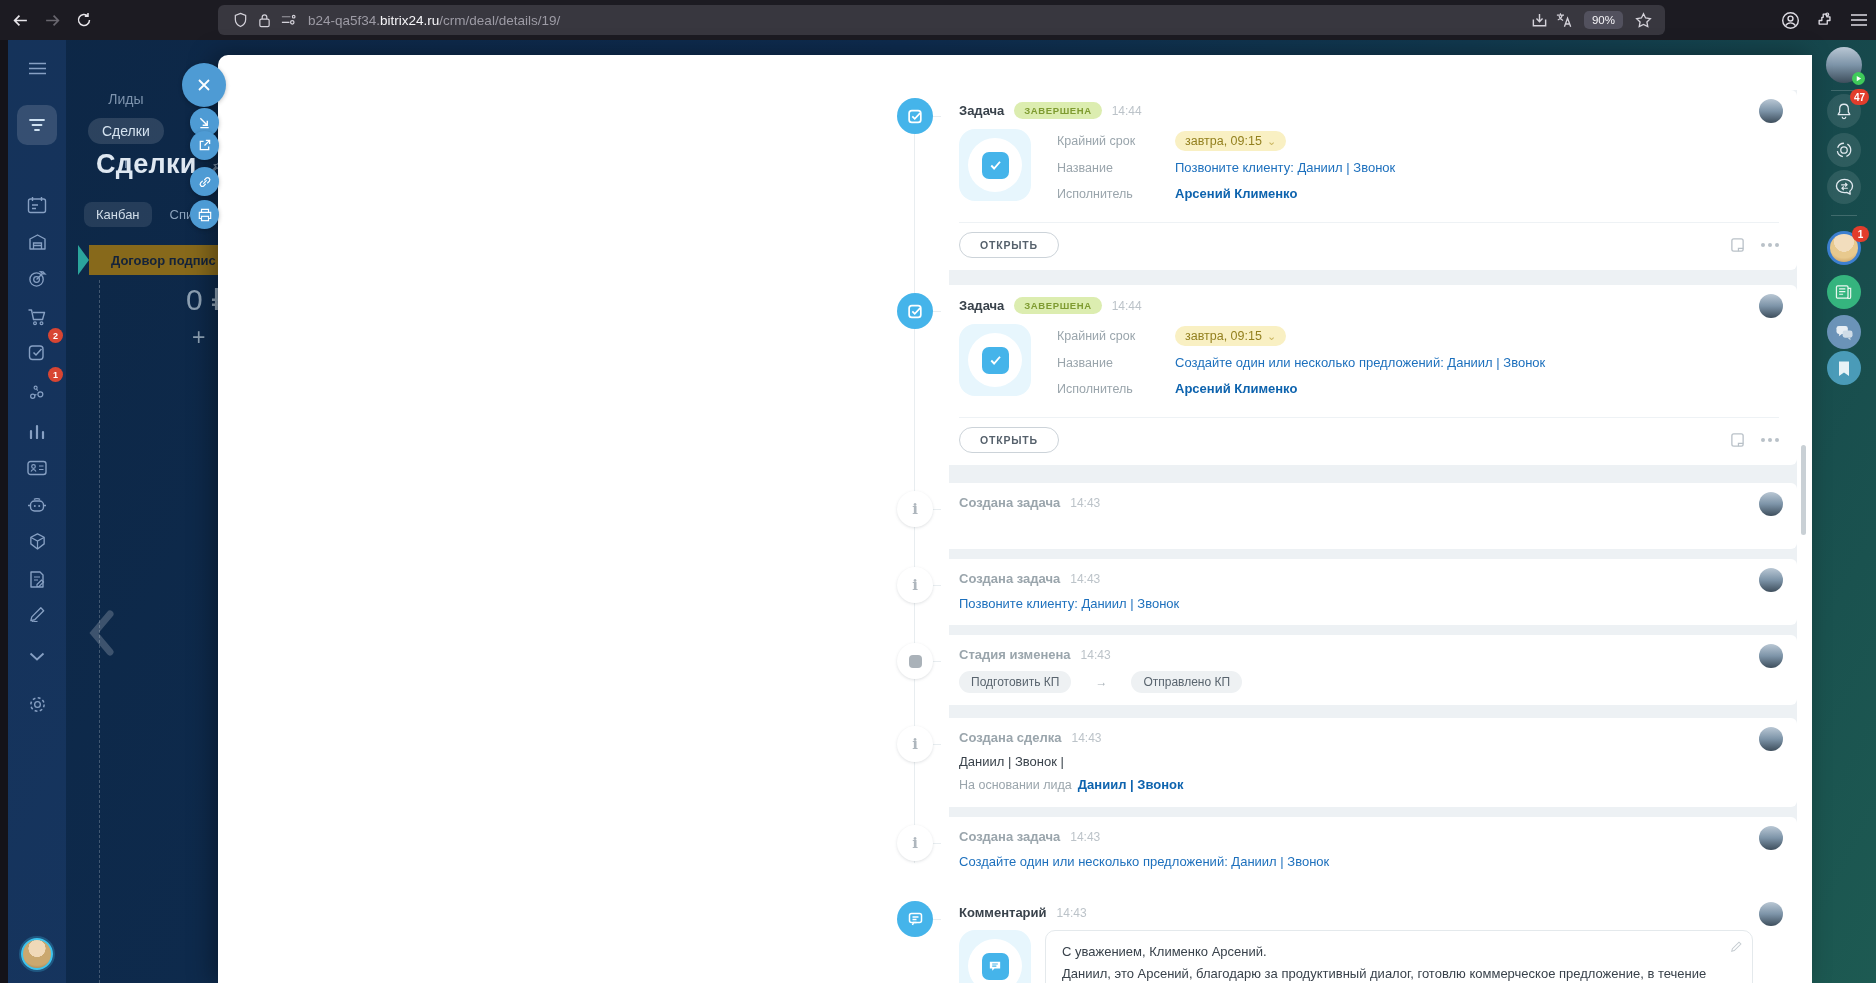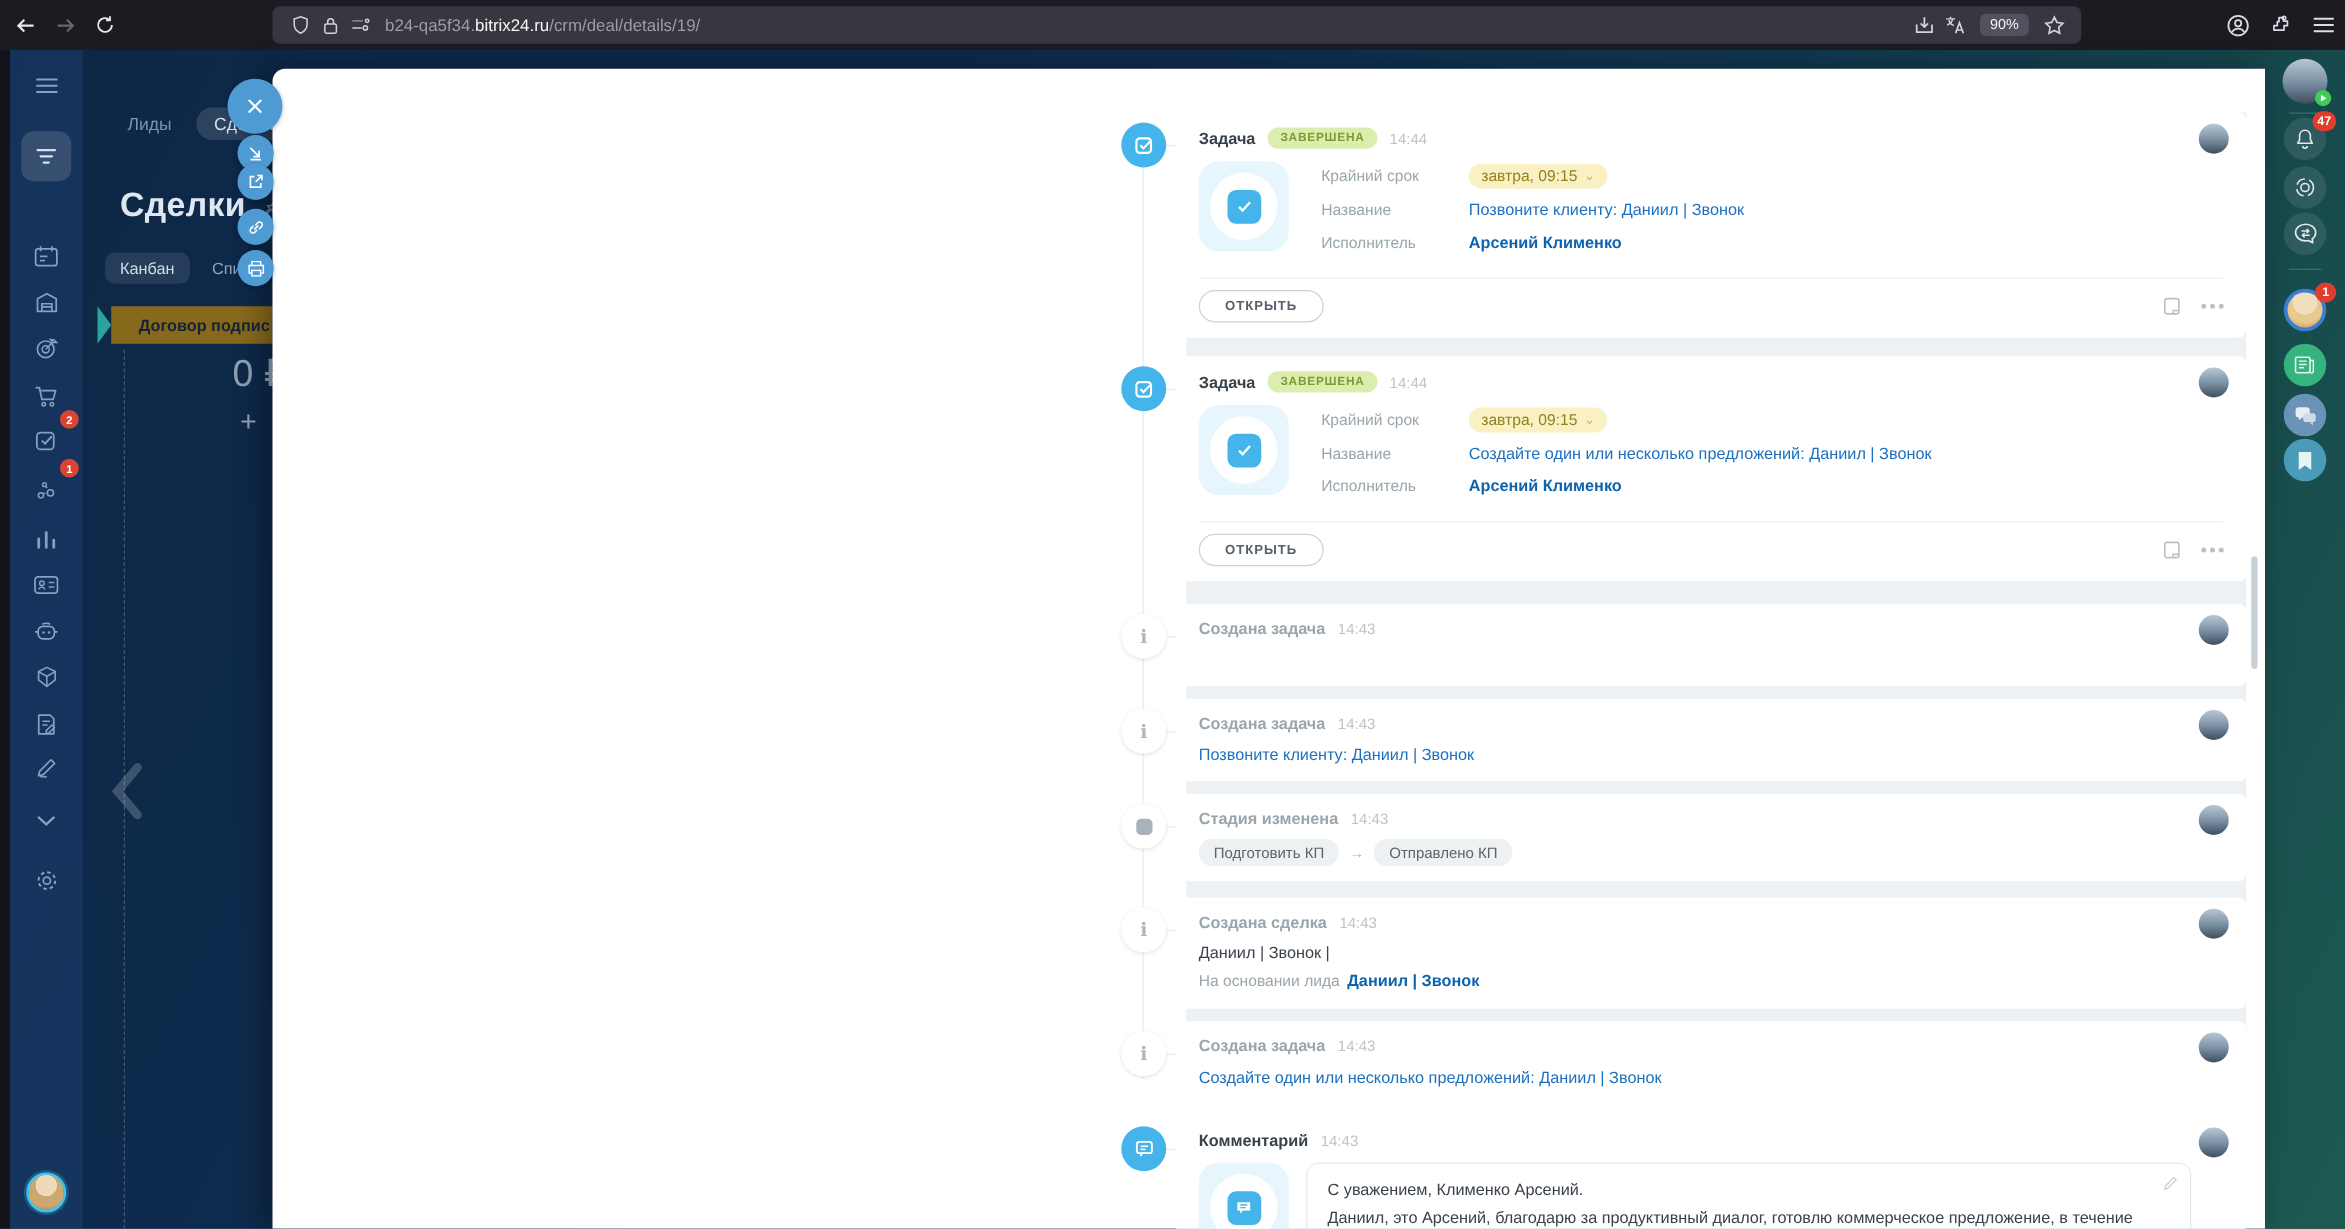--- a/index.html
+++ b/index.html
@@ -24,21 +24,21 @@
   .win-edge { position:absolute; left:0; top:0; width:8px; height:100%; background:#141319; }
 
   
   .bx-side { position:absolute; left:8px; top:0; width:58px; height:100%; background:rgba(42,84,142,0.28); }
   .bx-it { position:absolute; left:50%; transform:translateX(-50%); width:40px; height:40px; display:flex; align-items:center; justify-content:center; color:#87a0c3; }
   .bx-it.active { background:rgba(255,255,255,0.14); border-radius:10px; color:#cfe2f2; }
   .bx-badge { position:absolute; top:-4px; right:-6px; min-width:15px; height:15px; background:#d84532; color:#fff; font-size:9px; font-weight:bold; border-radius:8px; display:flex; align-items:center; justify-content:center; padding:0 3px; }
   .me-avatar { position:absolute; left:21px; top:898px; width:32px; height:32px; border-radius:50%; border:2px solid #3ec4ee; background:radial-gradient(circle at 50% 30%, #f0d9b8 0 35%, #caa86f 36% 70%, #8a6b43 100%); box-shadow:0 0 0 2px rgba(62,196,238,.25); }
 
   
-  .top-tabs { position:absolute; left:88px; top:46px; display:flex; align-items:center; gap:6px; font-size:14px; color:#7d93ad; }
+  .top-tabs { position:absolute; left:88px; top:46px; display:flex; align-items:center; gap:6px; font-size:14px; color:#7d93ad;flex-direction:column; }
   .ttab { padding:5px 14px; border-radius:14px; }
   .ttab.active { background:rgba(255,255,255,0.13); color:#d4e2ef; }
   .page-title { position:absolute; left:96px; top:109px; font-size:27px; font-weight:bold; color:#dfe8f1; letter-spacing:.3px; display:flex; align-items:center; gap:12px; }
   .pin { color:#8fa3b8; opacity:.8; }
   .view-tabs { position:absolute; left:84px; top:162px; display:flex; align-items:center; gap:6px; font-size:13px; color:#8ca3bd; }
   .vtab { padding:5px 12px; border-radius:8px; white-space:nowrap; }
   .vtab.active { background:rgba(255,255,255,0.10); color:#d0dde9; }
   .vtab.clip { max-width:26px; overflow:hidden; }
   .stage-arrow { position:absolute; left:78px; top:205px; width:0; height:0; border-top:15px solid transparent; border-bottom:15px solid transparent; border-left:11px solid #2ba59c; }
   .stage-bar { position:absolute; left:89px; top:205px; width:129px; height:30px; background:#87691b; color:#14233a; font-size:13px; font-weight:bold; display:flex; align-items:center; padding:0 22px; white-space:nowrap; overflow:hidden; }
@@ -92,21 +92,21 @@
   .pill-yellow { background:#f9f0c3; color:#93801f; font-size:12.5px; padding:3px 10px; border-radius:12px; display:inline-flex; align-items:center; gap:5px; }
   .pill-yellow .chev { color:#c9b55e; font-size:11px; line-height:8px; }
   .link { font-size:13px; color:#1d70bd; text-decoration:none; }
   .link.strong { color:#0d63ae; font-weight:bold; }
   .card-foot { margin-top:12px; border-top:1px solid #eef2f5; padding-top:9px; display:flex; align-items:center; justify-content:space-between; }
   .open-btn { background:#fff; border:1px solid #ccd3d9; border-radius:16px; padding:6px 20px; font-size:10.5px; font-weight:bold; letter-spacing:.8px; color:#56616c; font-family:inherit; }
   .foot-icons { display:flex; align-items:center; gap:16px; color:#b9c1c8; }
   .dots { display:flex; gap:3px; }
   .dots i { width:4px; height:4px; border-radius:50%; background:#b9c1c8; }
   .simple-link { margin-top:10px; font-size:13px; }
-  .pills-row { margin-top:9px; display:flex; align-items:center; gap:8px; }
+  .pills-row { margin-top:9px; display:flex; align-items:center; gap:24px; }
   .stage-pill { background:#eef1f3; color:#59646e; font-size:12px; padding:4px 12px; border-radius:12px; }
   .pill-arrow { color:#a7b0b7; font-size:12px; }
   .deal-name { margin-top:9px; font-size:13px; color:#39424b; }
   .deal-based { margin-top:8px; font-size:12.5px; color:#9aa5ac; display:flex; gap:6px; align-items:center; }
   .comment-body { display:flex; margin-top:10px; }
   .c-box { flex:1; margin-left:14px; margin-right:26px; border:1px solid #e4e9ec; border-radius:10px; padding:12px 30px 30px 16px; position:relative; }
   .c-box p { font-size:13px; color:#39424b; line-height:17px; margin-bottom:5px; }
   .c-box p.muted { color:#b3bbc1; }
   .c-edit { position:absolute; top:10px; right:10px; color:#c6cdd2; }
   .mb15{margin-bottom:15px}.mb18{margin-bottom:18px}.mb10{margin-bottom:10px}.mb13{margin-bottom:13px}

